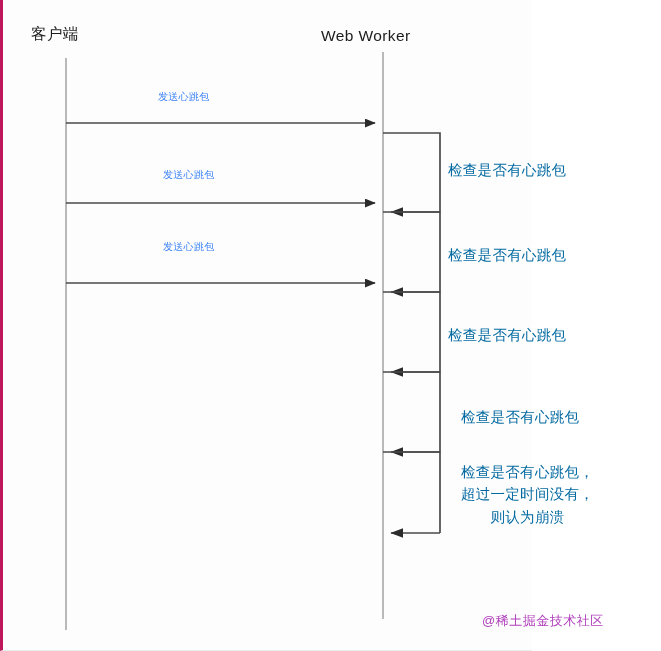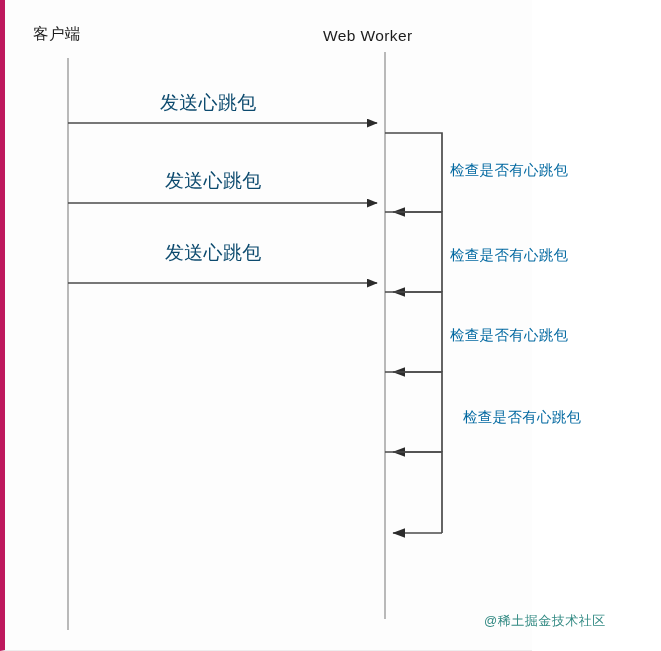--- a/index.html
+++ b/index.html
@@ -12,42 +12,42 @@
     background: #ffffff;
     font-family: "Liberation Sans", "DejaVu Sans", sans-serif;
     overflow: hidden;
   }
   #canvas {
     position: relative;
     width: 532px;
     height: 651px;
     background: #fdfdfd;
     box-sizing: border-box;
-    border-left: 5px solid #be185d;
+    border-left: 3px solid #be185d;
     border-bottom: 1px solid #ededed;
   }
   #diagram-svg {
     position: absolute;
     left: 0;
     top: 0;
     width: 661px;
     height: 651px;
   }
   .actor-label {
     position: absolute;
     font-size: 15.5px;
     color: #1c1c1c;
     letter-spacing: 0.4px;
     white-space: nowrap;
     font-family: "Liberation Sans", "DejaVu Sans", sans-serif;
   }
   .msg-label {
     position: absolute;
-    font-size: 19px;
-    color: #0c4a6e;
+    font-size: 10px;
+    color: #3b82f6;
     white-space: nowrap;
     font-weight: 500;
     letter-spacing: 0.3px;
     font-family: Liberation Mono, monospace;
   }
   .loop-label {
     position: absolute;
     font-size: 14.5px;
     color: #0369a1;
     white-space: nowrap;
@@ -56,21 +56,21 @@
     line-height: 1.55;
     font-family: "Liberation Sans", "DejaVu Sans", sans-serif;
   }
   .loop-label.multiline {
     text-align: center;
     white-space: pre-line;
   }
   .watermark {
     position: absolute;
     font-size: 13px;
-    color: #0f766e;
+    color: #a21caf;
     white-space: nowrap;
     letter-spacing: 0.5px;
     opacity: 0.85;
     font-family: "Liberation Sans", "DejaVu Sans", sans-serif;
   }
 </style>
 </head>
 <body>
 
 <div id="canvas">
@@ -129,16 +129,19 @@
   <div class="msg-label" style="left:160px; top:240px;">发送心跳包</div>
 
   <div class="loop-label" style="left:445px; top:159px;">检查是否有心跳包</div>
 
   <div class="loop-label" style="left:445px; top:244px;">检查是否有心跳包</div>
 
   <div class="loop-label" style="left:445px; top:324px;">检查是否有心跳包</div>
 
   <div class="loop-label" style="left:458px; top:406px;">检查是否有心跳包</div>
 
+  <div class="loop-label multiline" style="left:452px; top:461px; width:145px;">检查是否有心跳包，
+超过一定时间没有，
+则认为崩溃</div>
 
   <div class="watermark" style="left:479px; top:612px;">@稀土掘金技术社区</div>
 
 </div>
 
 </body></html>

